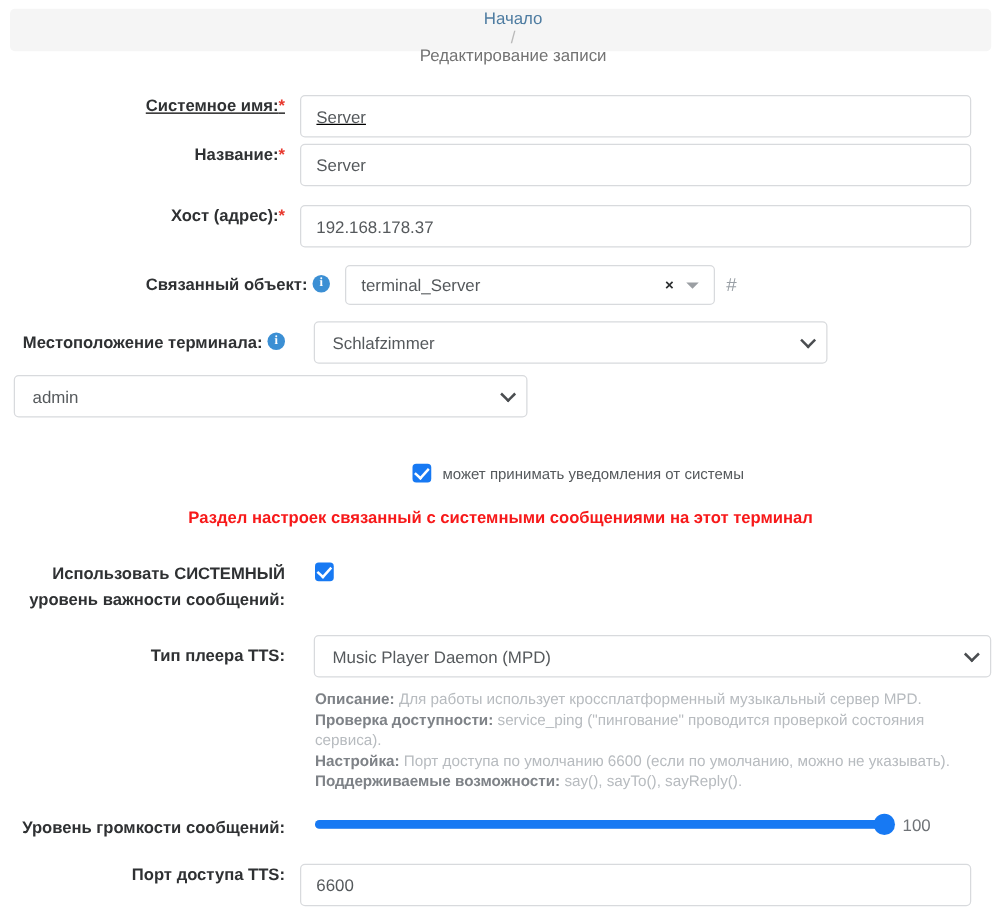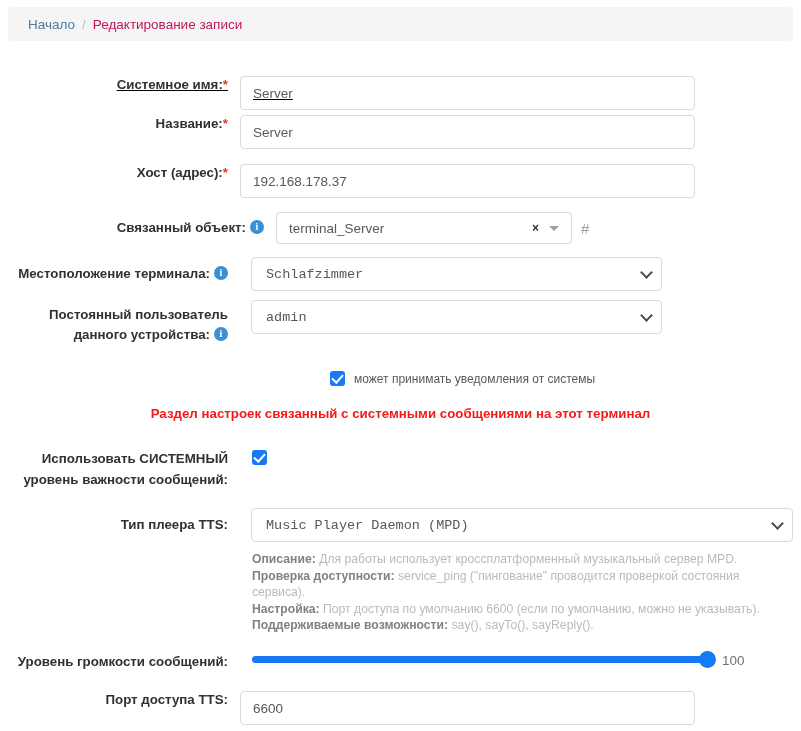--- a/index.html
+++ b/index.html
@@ -12,24 +12,25 @@
     -webkit-font-smoothing: antialiased;
   }
   .page { position: relative; width: 801px; height: 731px; overflow: hidden; background:#fff; }
 
   
   .breadcrumb-bar {
     position: absolute; left: 8px; top: 7px; width: 785px; height: 34px;
     background: #f5f5f5; border-radius: 4px;
     display: flex; align-items: center; padding-left: 20px;
     font-size: 13.5px;
+    flex-direction: column;
   }
   .bc-link { color: #4e7ca1; text-decoration: none; }
   .bc-sep { color: #b9b9b9; margin: 0 7px; }
-  .bc-current { color: #be185d; }
+  .bc-current { color: #737373; }
 
   
   .row { position: absolute; left: 0; width: 801px; display: flex; align-items: flex-start; }
   .lbl-col {
     width: 240px; text-align: right; padding-right: 12px;
     font-size: 13.3px; font-weight: bold; color: #2f3133; line-height: 18px;
   }
   .req { color: #e8392f; font-weight: bold; }
   .info-ico {
     display: inline-block; vertical-align: -2px; margin-left: 4px;
@@ -44,28 +45,28 @@
 
   
   .txt {
     height: 34px; border: 1px solid #d8dadd; border-radius: 4px;
     background: #fff; padding: 0 12px;
     font-size: 13.5px; color: #55595c;
     font-family: "Liberation Sans", "DejaVu Sans", sans-serif;
     outline: none;
   }
   .txt::placeholder { color: #b4b7ba; }
-  .w-wide { width: 455px; }
+  .w-wide { width: 537px; }
 
   
   .sel {
     height: 34px; border: 1px solid #d8dadd; border-radius: 4px;
     background: #fff; padding: 0 28px 0 14px;
     font-size: 13.5px; color: #55595c; appearance: none;
-    font-family: Liberation Mono, monospace;
+    font-family: Liberation Sans, sans-serif;
     outline: none; position: relative;
   }
   .sel-wrap { position: relative; display: inline-block; }
   .sel-wrap .chev {
     position: absolute; right: 11px; top: 50%; width: 9px; height: 9px;
     margin-top: -6px; border-right: 2px solid #4a4d50; border-bottom: 2px solid #4a4d50;
     transform: rotate(45deg); pointer-events: none;
   }
   .w-mid { width: 411px; }
   .w-tts { width: 542px; }
@@ -173,24 +174,20 @@
     </div>
     <div class="sel-wrap" style="margin-left:11px;">
       <select class="sel w-mid">
         <option>Schlafzimmer</option>
       </select>
       <span class="chev"></span>
     </div>
   </div>
 
   <div class="row" style="top:296px;">
-    <div class="lbl-col" style="padding-top:9px; line-height:20px;">
-      <div>Постоянный пользователь</div>
-      <div><span>данного устройства:</span><span class="info-ico"></span></div>
-    </div>
     <div class="sel-wrap" style="margin-left:11px; margin-top:4px;">
       <select class="sel w-mid">
         <option>admin</option>
       </select>
       <span class="chev"></span>
     </div>
   </div>
 
   <div style="position:absolute; left:330px; top:371px; display:flex; align-items:center;">
     <span class="cb"></span>

